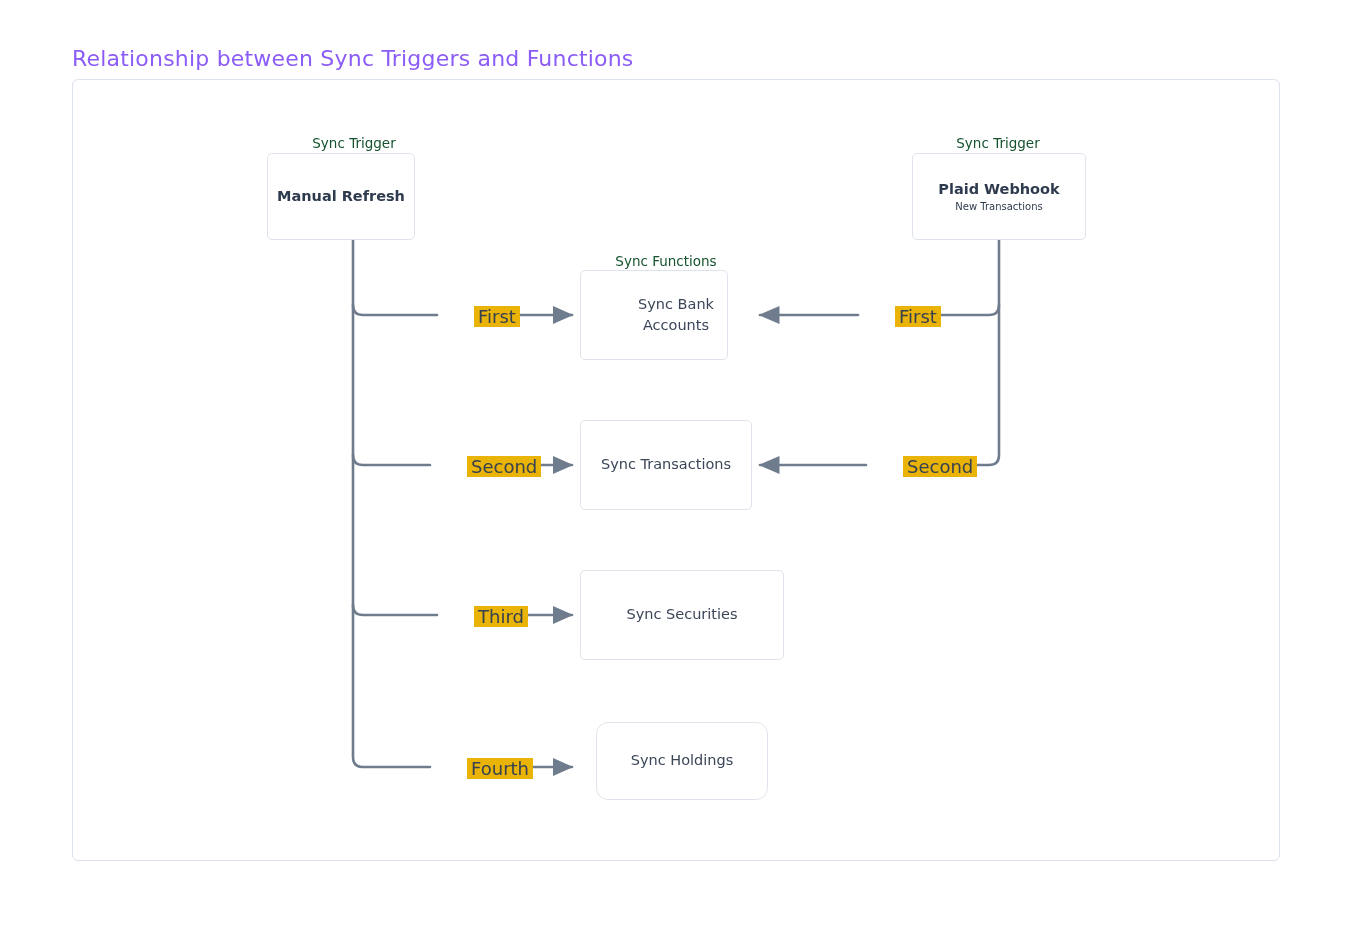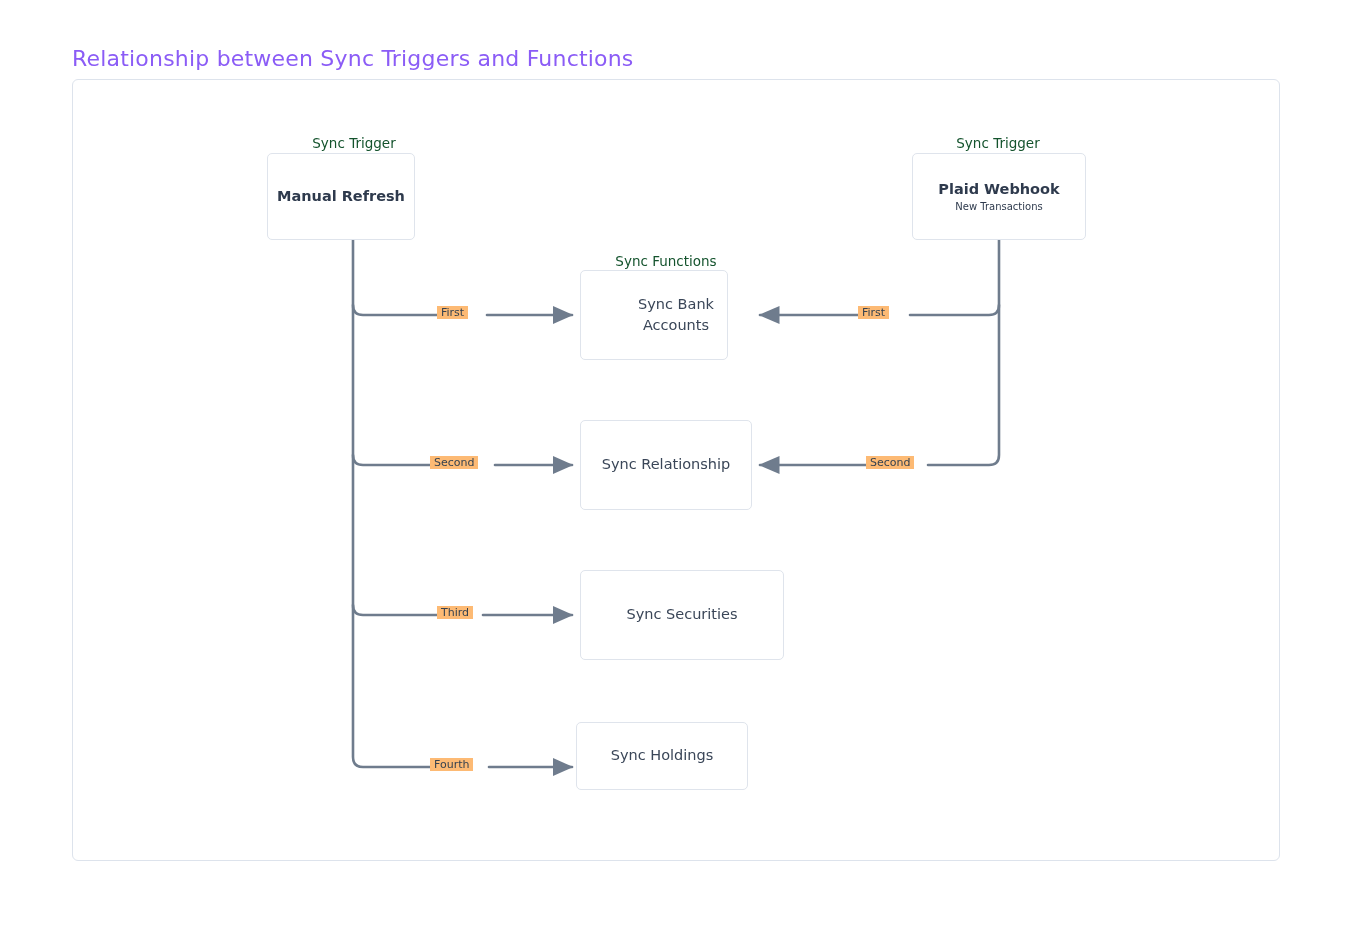--- a/index.html
+++ b/index.html
@@ -74,26 +74,27 @@
   }
   .cluster-label {
     position: absolute;
     font-size: 13.5px;
     color: #14532d;
     white-space: nowrap;
     text-align: center;
   }
   .edge-label {
     position: absolute;
-    font-size: 11px;
+    font-size: 18px;
     color: #36424f;
-    background: #fdba74;
+    background: #eab308;
     padding: 0 4px;
     white-space: nowrap;
     text-align: center;
+    margin-left: 37px;
   }
 </style>
 </head>
 <body>
 
 <div class="page-title">Relationship between Sync Triggers and Functions</div>
 
 <div class="diagram-frame"></div>
 
 <svg class="svg-layer" viewBox="0 0 1358 942">
@@ -139,28 +140,28 @@
 <div class="node" style="left:912px; top:153px; width:174px; height:87px;">
   <div class="node-title">Plaid Webhook</div>
   <div class="node-sub">New Transactions</div>
 </div>
 
 <div class="node" style="left:580px; top:270px; width:148px; height:90px;padding-left:44px;">
   <div class="node-plain">Sync Bank Accounts</div>
 </div>
 
 <div class="node" style="left:580px; top:420px; width:172px; height:90px;">
-  <div class="node-plain">Sync Relationship</div>
+  <div class="node-plain">Sync Transactions</div>
 </div>
 
 <div class="node" style="left:580px; top:570px; width:204px; height:90px;">
   <div class="node-plain">Sync Securities</div>
 </div>
 
-<div class="node" style="left:576px; top:722px; width:172px; height:68px;">
+<div class="node" style="left:596px; top:722px; width:172px; height:78px;border-radius:12px;">
   <div class="node-plain">Sync Holdings</div>
 </div>
 
 <div class="edge-label" style="left:437px; top:306px;">First</div>
 <div class="edge-label" style="left:430px; top:456px;">Second</div>
 <div class="edge-label" style="left:437px; top:606px;">Third</div>
 <div class="edge-label" style="left:430px; top:758px;">Fourth</div>
 <div class="edge-label" style="left:858px; top:306px;">First</div>
 <div class="edge-label" style="left:866px; top:456px;">Second</div>
 

